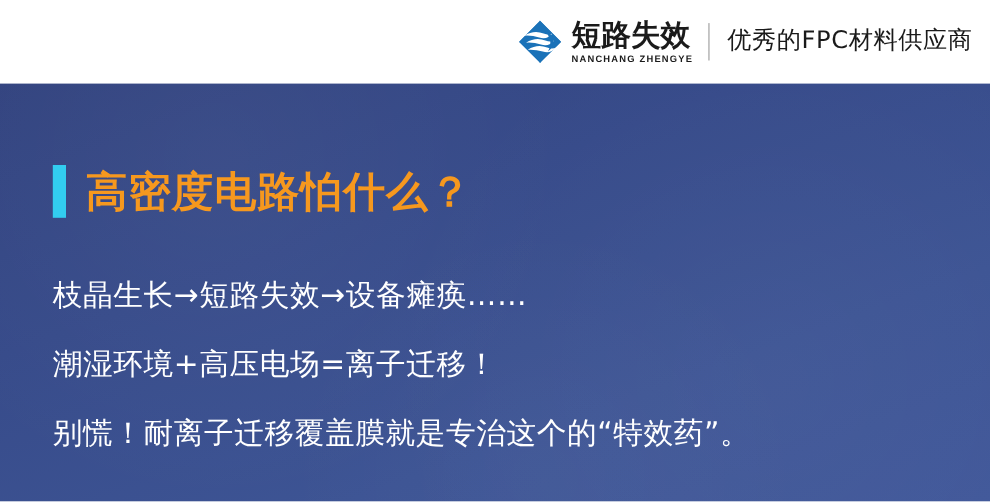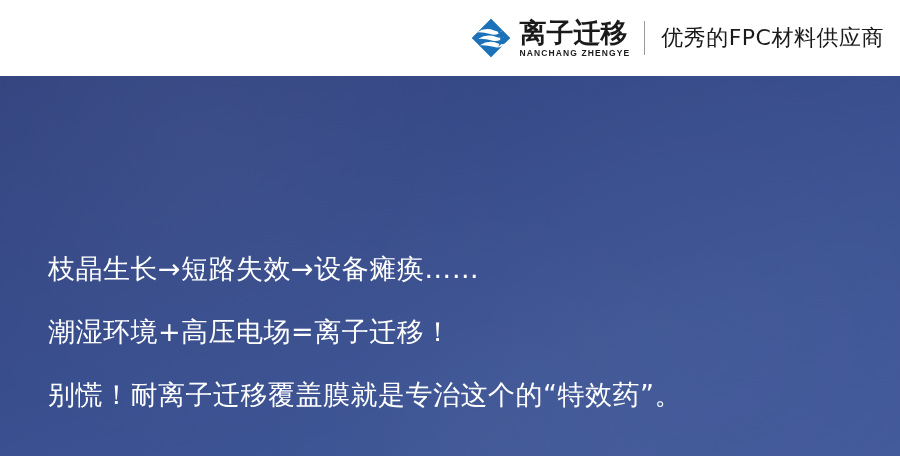--- a/index.html
+++ b/index.html
@@ -178,33 +178,37 @@
       <svg class="logo-mark" viewBox="0 0 100 100">
         <path d="M50 2 L96 48 Q100 50 96 52 L52 96 Q50 100 48 96 L4 52 Q0 50 4 48 L48 4 Q50 0 50 2 Z" fill="#1b72b8"></path>
         <path d="M50 3 L97 50 L50 97 L3 50 Z" fill="#1b72b8"></path>
         <path d="M14 36 Q36 22 58 31 Q70 36 78 31 Q66 46 48 40 Q32 35 14 36 Z" fill="#ffffff"></path>
         <path d="M18 52 Q40 38 62 47 Q74 52 82 47 Q70 62 52 56 Q36 51 18 52 Z" fill="#ffffff"></path>
         <path d="M22 68 Q44 54 66 63 Q78 68 86 63 Q74 78 56 72 Q40 67 22 68 Z" fill="#ffffff"></path>
         <path d="M60 26 Q78 30 80 46 Q82 62 68 72 Q76 56 72 44 Q68 32 60 26 Z" fill="#1b72b8"></path>
       </svg>
 
       <div class="brand-names">
-        <div class="brand-cn">离子迁移</div>
+        <div class="brand-cn">短路失效</div>
         <div class="brand-en">NANCHANG ZHENGYE</div>
       </div>
 
       <div class="brand-divider"></div>
 
       <div class="brand-tagline">优秀的FPC材料供应商</div>
     </div>
   </div>
 
   <div class="panel">
     <div class="panel-noise"></div>
 
+    <div class="title-row">
+      <div class="title-bar"></div>
+      <div class="title-text">高密度电路怕什么？</div>
+    </div>
 
     <div class="body-lines">
       <div class="body-line">枝晶生长→短路失效→设备瘫痪……</div>
       <div class="body-line">潮湿环境+高压电场=离子迁移！</div>
       <div class="body-line">别慌！耐离子迁移覆盖膜就是专治这个的“特效药”。</div>
     </div>
   </div>
 
 </div>
 

